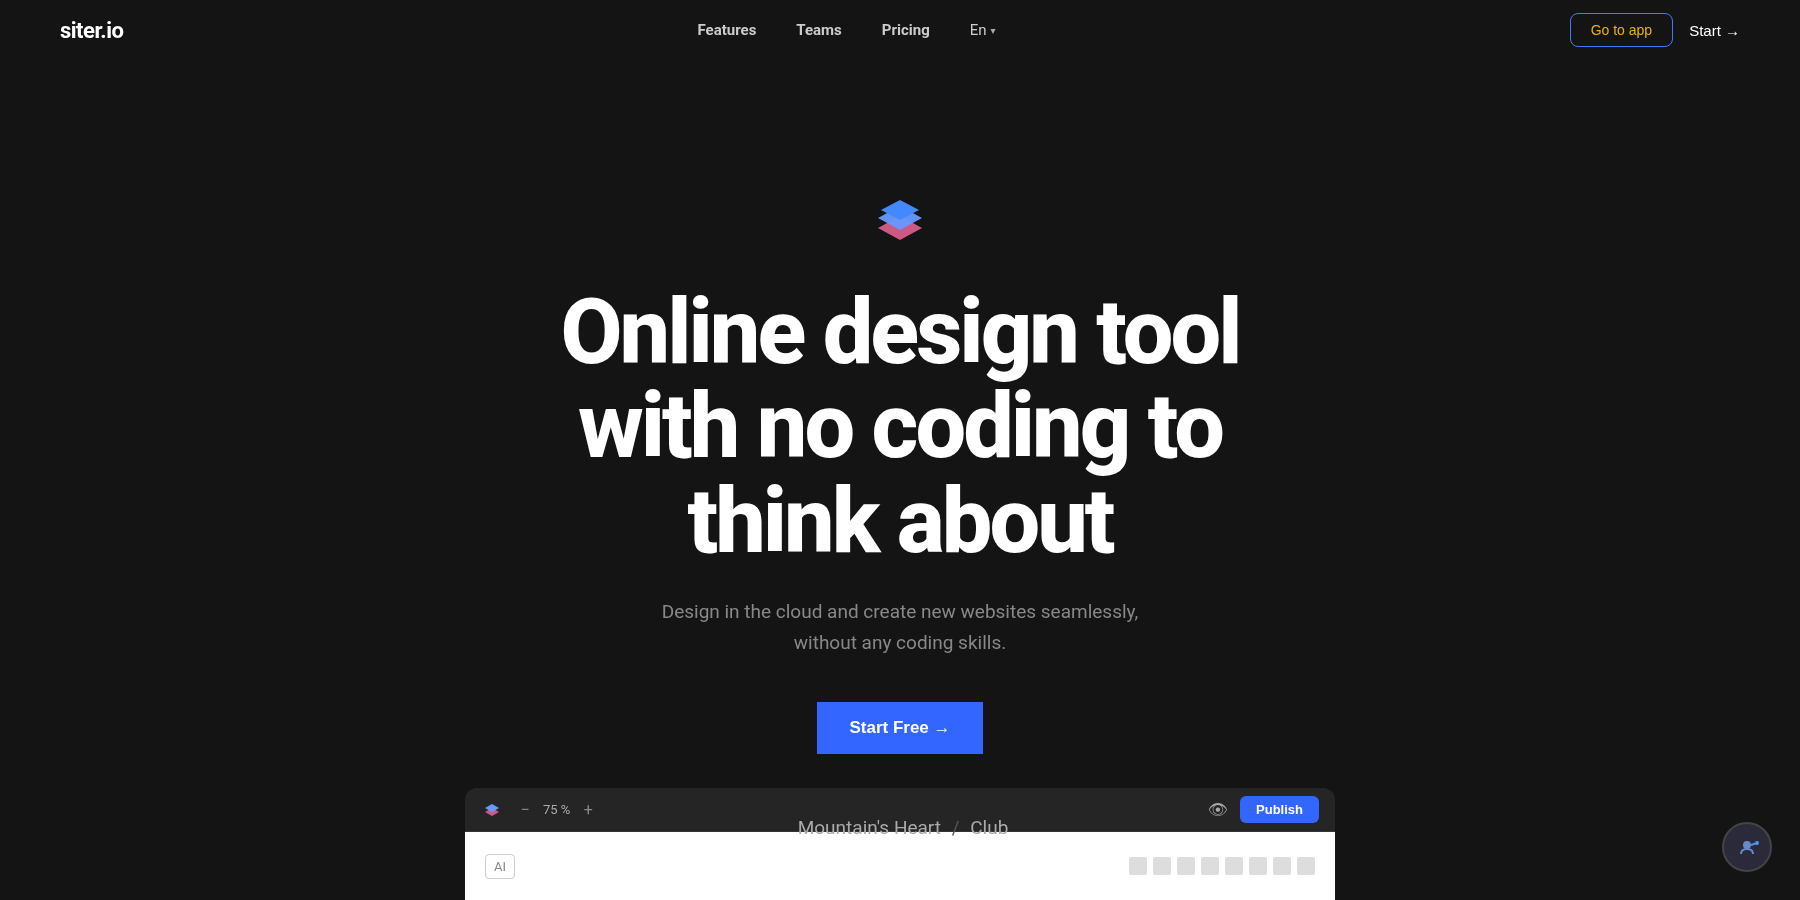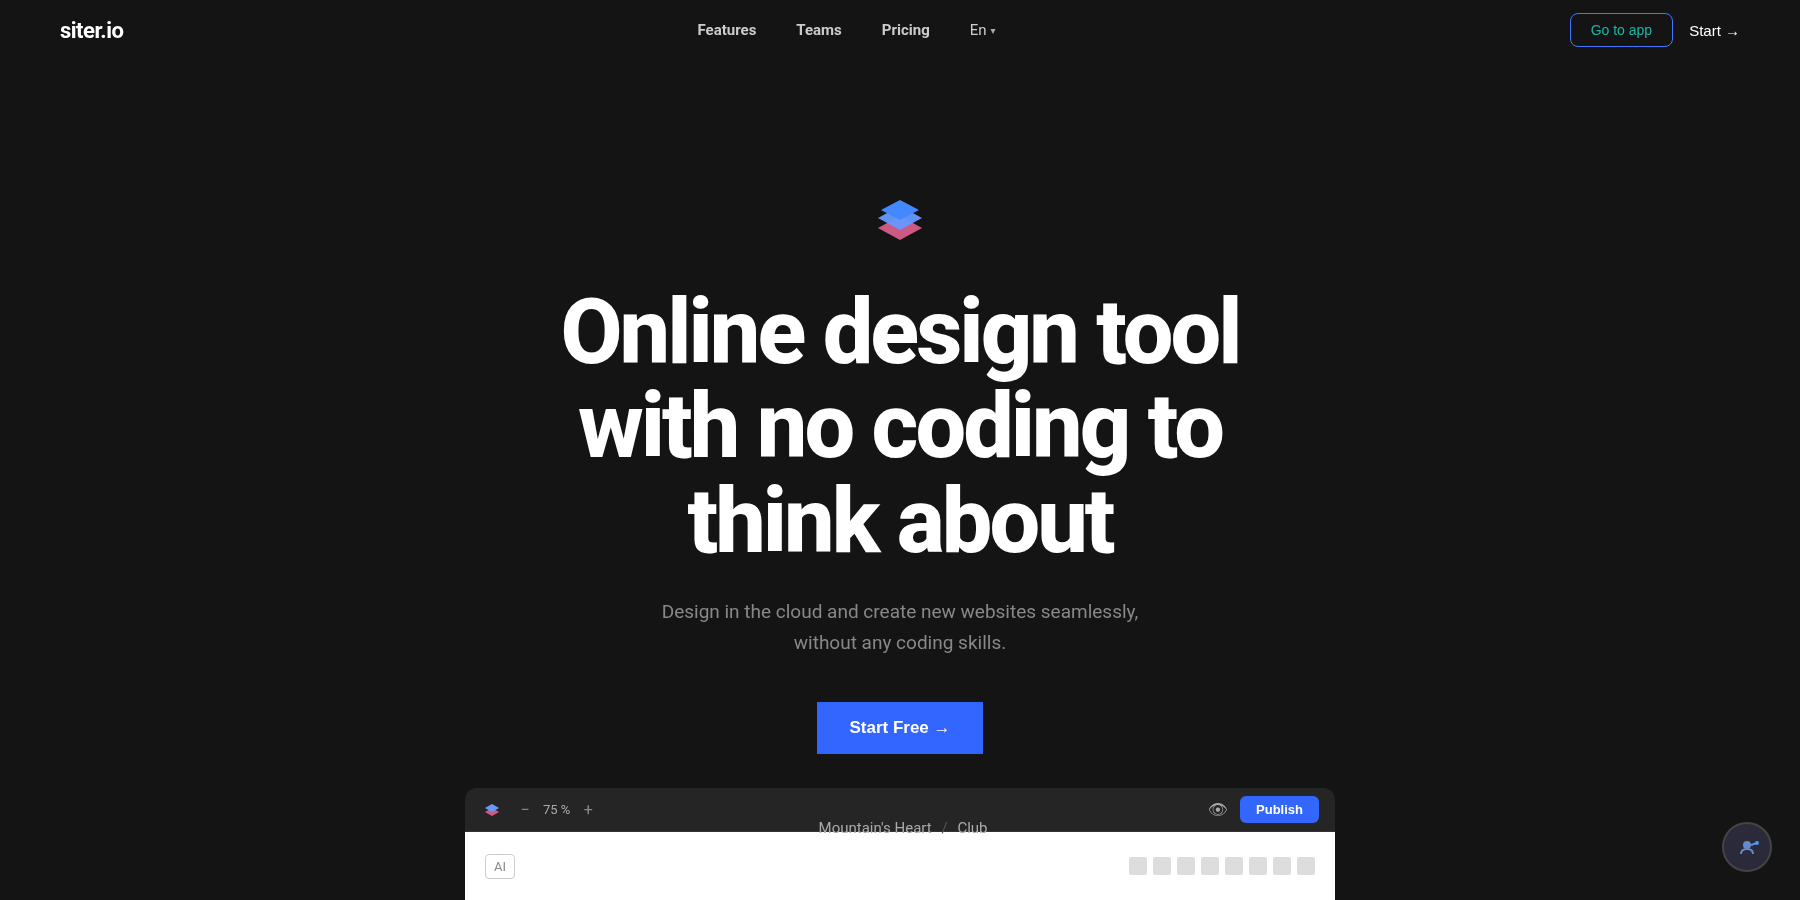--- a/index.html
+++ b/index.html
@@ -57,21 +57,21 @@
       color: #aaaaaa;
     }
     .nav-actions {
       display: flex;
       align-items: center;
       gap: 16px;
     }
     .btn-go-to-app {
       background: transparent;
       border: 1.5px solid #4477ff;
-      color: #14b8a6;
+      color: #eab308;
       padding: 8px 20px;
       border-radius: 8px;
       font-size: 14px;
       font-weight: 500;
       cursor: pointer;
     }
     .btn-start {
       background: transparent;
       border: none;
       color: #ffffff;
@@ -198,21 +198,21 @@
       height: 20px;
       display: flex;
       align-items: center;
       justify-content: center;
       color: #888;
       font-size: 16px;
       cursor: pointer;
     }
 
     .toolbar-center {
-      font-size: 15px;
+      font-size: 19px;
       color: #aaaaaa;
       margin-top: 36px;
     }
 
     .toolbar-center span {
       color: #aaaaaa;
     }
 
     .toolbar-center .separator {
       margin: 0 6px;

